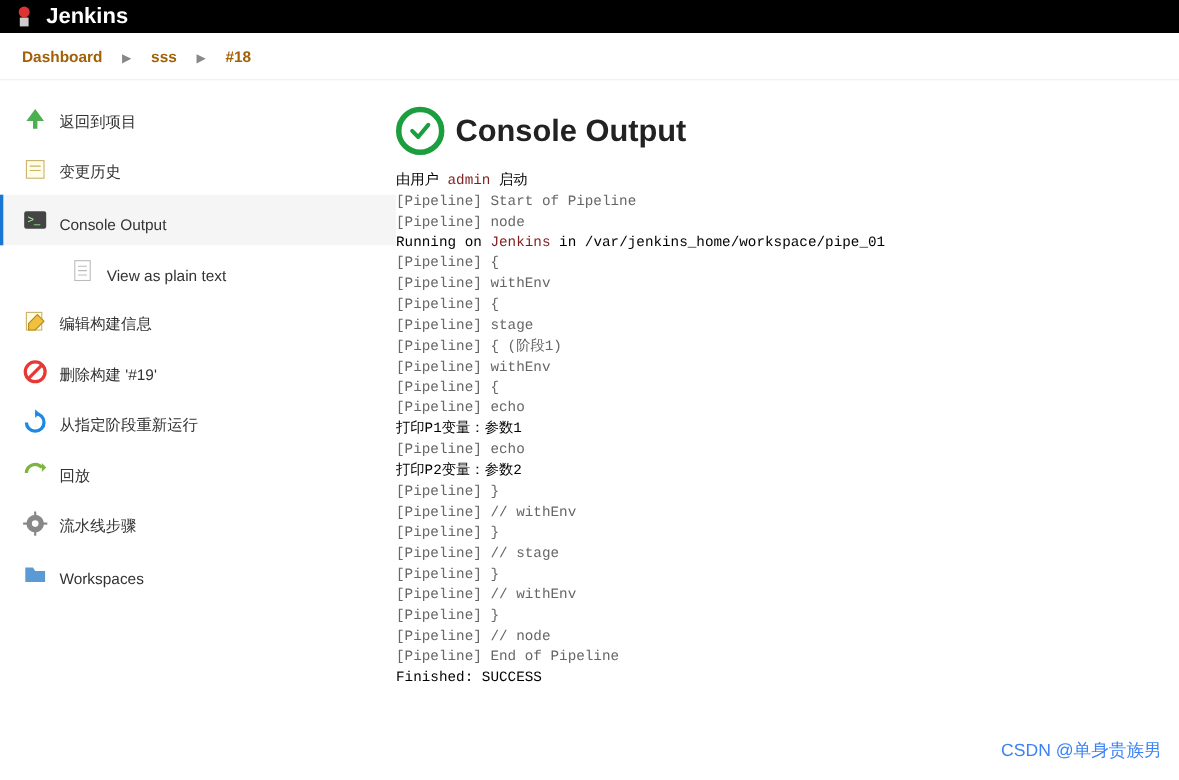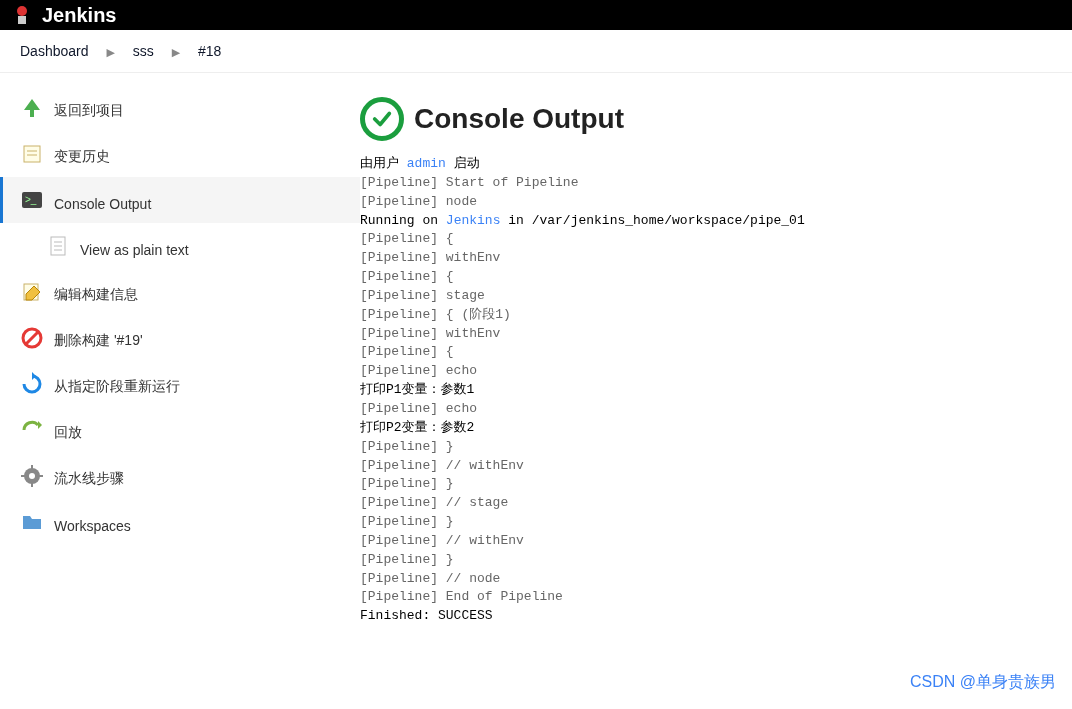--- a/index.html
+++ b/index.html
@@ -1,36 +1,36 @@
 <!DOCTYPE html>
 <html><head>
 <meta charset="utf-8">
 <style>
 * { margin: 0; padding: 0; box-sizing: border-box; }
 body { font-family: "Helvetica Neue", Helvetica, Arial, sans-serif; font-size: 14px; color: #333; background: #fff; }
 .topbar { background: #000; color: #fff; height: 30px; display: flex; align-items: center; padding: 0 10px; }
 .logo-icon { width: 24px; height: 24px; margin-right: 8px; }
 .brand { font-size: 20px; font-weight: bold; color: #fff; }
 .breadcrumbs { padding: 13px 20px; font-size: 14px; border-bottom: 1px solid #eee; }
-.breadcrumbs .crumb { color: #0f172a; font-weight: normal; cursor: pointer; }
+.breadcrumbs .crumb { color: #a16207; font-weight: bold; cursor: pointer; }
 .breadcrumbs .sep { margin: 0 14px; color: #888; font-size: 11px; }
 .layout { display: flex; }
 .sidebar { width: 360px; padding: 12px 0; }
 .side-item { display: flex; align-items: flex-end; padding: 11px 20px; cursor: pointer; color: #333; }
 .side-item.active { background: #f5f5f5; border-left: 3px solid #1976d2; padding-left: 17px; }
 .side-item .icon { width: 24px; height: 24px; margin-right: 10px; display: inline-flex; align-items: center; justify-content: center; }
-.side-sub { padding-left: 46px; }
+.side-sub { padding-left: 63px; }
 .main { flex: 1; padding: 24px 10px 24px 0; }
 .page-title-row { display: flex; align-items: center; margin-bottom: 14px; }
 .success-circle { width: 44px; height: 44px; border: 5px solid #1b9e3e; border-radius: 50%; display: flex; align-items: center; justify-content: center; margin-right: 10px; }
 .success-check { width: 22px; height: 22px; }
 .page-title { font-size: 28px; font-weight: bold; color: #222; }
 .console { font-family: "Courier New", monospace; font-size: 13px; line-height: 1.45; color: #666; }
 .console .bold { color: #000; }
-.console .link { color: #3b82f6; cursor: pointer; }
+.console .link { color: #7f1d1d; cursor: pointer; }
 .watermark { position: fixed; bottom: 16px; right: 16px; color: #3b82f6; font-size: 16px; }
 </style>
 </head>
 <body>
 
 <div class="topbar">
   <span class="logo-icon">
     <svg viewBox="0 0 24 24">
         <circle cx="12" cy="8" r="5" fill="#d33"></circle>
         <rect x="8" y="13" width="8" height="8" fill="#ccc"></rect>

